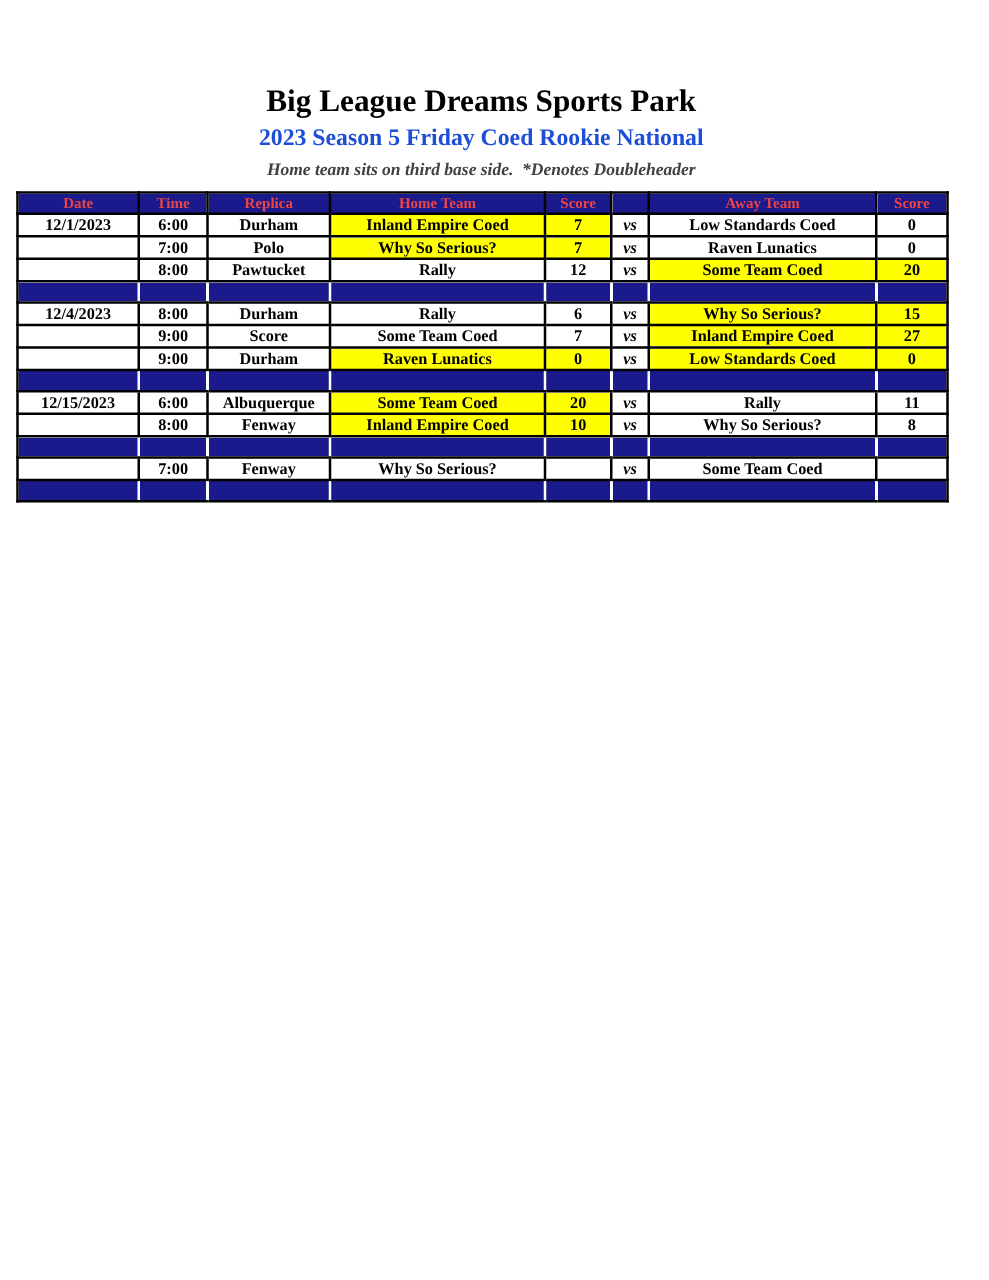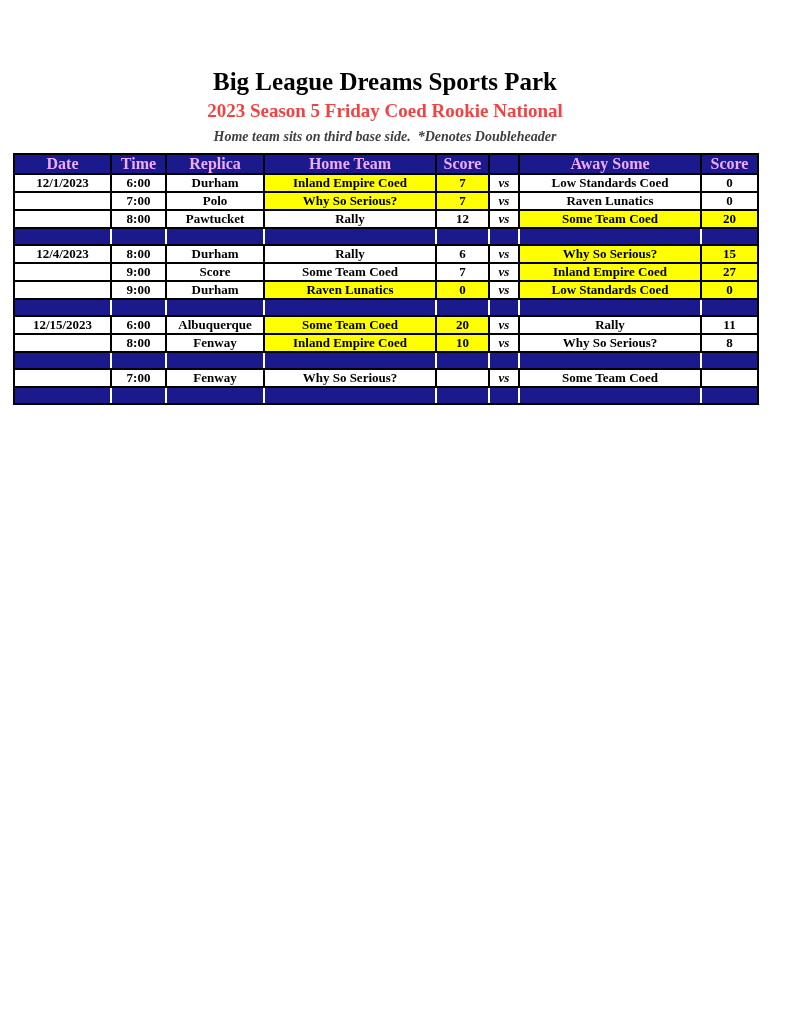--- a/index.html
+++ b/index.html
@@ -25,21 +25,21 @@
   }
   .title {
     font-size: 25px;
     font-weight: bold;
     color: #000000;
     line-height: 28px;
   }
   .subtitle {
     font-size: 19px;
     font-weight: bold;
-    color: #ef4444;
+    color: #1d4ed8;
     line-height: 24px;
     margin-top: 3px;
   }
   .note {
     font-size: 14px;
     font-weight: bold;
     font-style: italic;
     color: #404040;
     line-height: 18px;
     margin-top: 5px;
@@ -59,22 +59,22 @@
     font-size: 13px;
     font-weight: bold;
     text-align: center;
     vertical-align: middle;
     overflow: hidden;
     white-space: nowrap;
     color: #000000;
   }
   tr.head-row th {
     background: #1a1a8c;
-    color: #f0abfc;
-    font-size: 16px;
+    color: #ef4444;
+    font-size: 12px;
   }
   tr.sep-row td {
     background: #1a1a8c;
     border-left: 2px solid #ffffff;
     border-right: 2px solid #ffffff;
     border-top: 2px solid #000000;
     border-bottom: 2px solid #000000;
   }
   tr.sep-row td:first-child { border-left: 2px solid #000000; }
   tr.sep-row td:last-child  { border-right: 2px solid #000000; }
@@ -111,21 +111,21 @@
     </colgroup>
 
     <tbody>
         <tr class="head-row">
       <th>Date</th>
       <th>Time</th>
       <th>Replica</th>
       <th>Home Team</th>
       <th>Score</th>
       <th></th>
-      <th>Away Some</th>
+      <th>Away Team</th>
       <th>Score</th>
     </tr>
 
     <tr>
       <td>12/1/2023</td>
       <td>6:00</td>
       <td>Durham</td>
       <td class="hl">Inland Empire Coed</td>
       <td class="hl">7</td>
       <td class="vs">vs</td>

